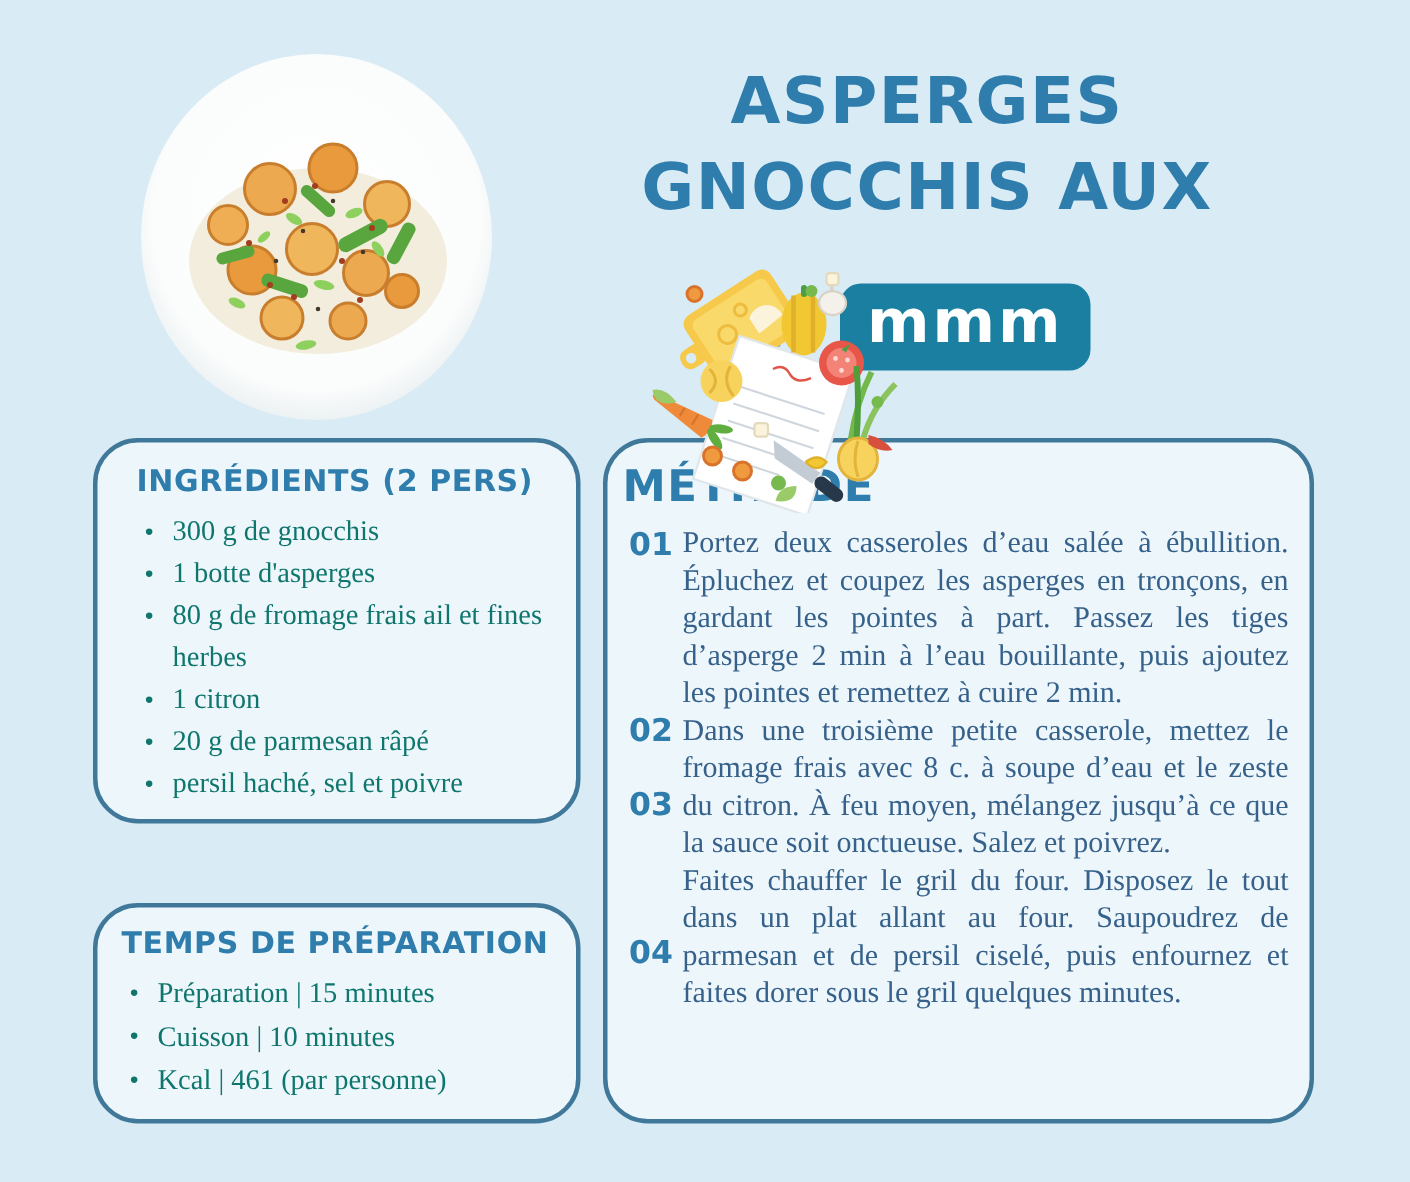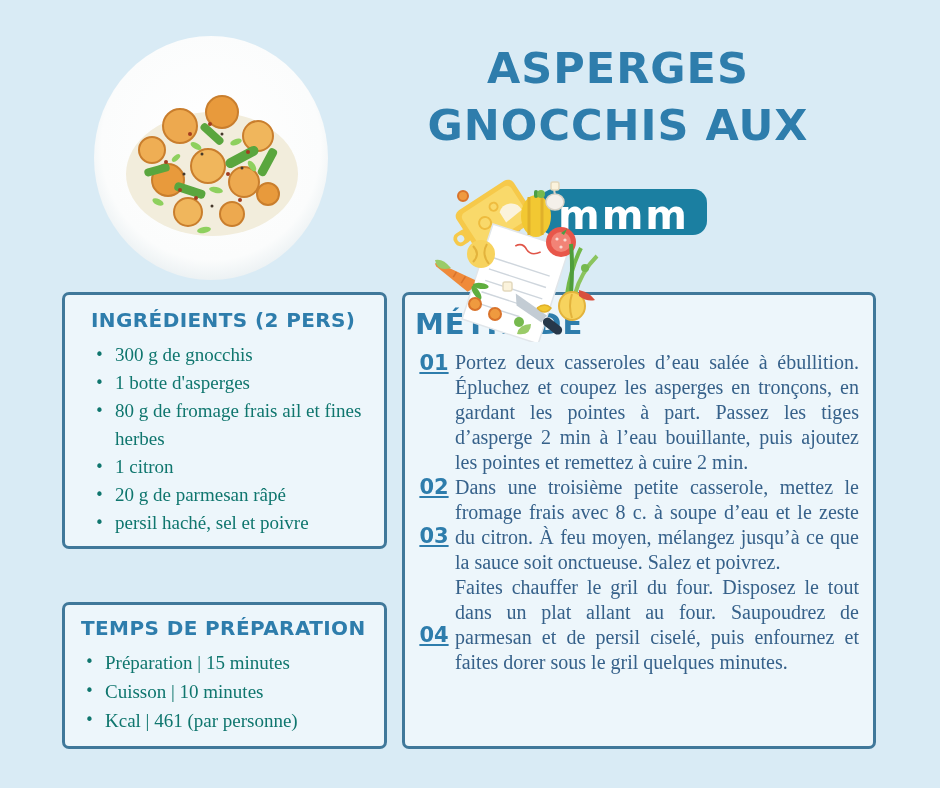--- a/index.html
+++ b/index.html
@@ -11,31 +11,31 @@
   
   #photo{position:absolute;left:92px;top:34px;width:238px;height:248px;}
   
   #page-title{
     position:absolute;left:398px;top:40px;width:440px;text-align:center;
     font-family:"DejaVu Sans", sans-serif;font-weight:bold;
     color:#2e7dac;font-size:43px;line-height:57px;letter-spacing:1px;
   }
   
   #logo{
-    position:absolute;left:540px;top:189px;width:167px;height:46px;
+    position:absolute;left:560px;top:189px;width:167px;height:58px;
     background:#1b7fa1;border-radius:14px;z-index:4;
     color:#ffffff;font-family:"DejaVu Sans", sans-serif;font-weight:bold;
     font-size:40px;letter-spacing:2px;text-align:center;line-height:52px;
   }
   
   #decor{position:absolute;left:433px;top:172px;width:190px;height:170px;z-index:6;}
   
   .panel{
     position:absolute;box-sizing:border-box;
-    background:#edf6fb;border:3px solid #40789a;border-radius:7px;
+    background:#edf6fb;border:3px solid #40789a;border-radius:30px;
   }
   #ingredients-panel{left:62px;top:292px;width:325px;height:257px;padding:13px 18px 0 26px;}
   #prep-panel{left:62px;top:602px;width:325px;height:147px;padding:11px 32px 0 16px;}
   #method-panel{left:402px;top:292px;width:474px;height:457px;padding:10px 14px 0 10px;}
   .panel-title{
     font-family:"DejaVu Sans", sans-serif;font-weight:bold;
     color:#2e7dac;font-size:20px;letter-spacing:0.4px;white-space:nowrap;
   }
   ul.blist{
     list-style:none;margin:9px 0 0 0;padding:0;
@@ -53,21 +53,21 @@
     color:#2e7dac;font-size:29px;letter-spacing:1px;margin-top:2px;
   }
   #method-body{
     position:relative;margin-top:9px;padding-left:40px;
     color:#36618a;font-size:20px;line-height:25px;text-align:justify;
   }
   #method-body p{margin:0;}
   .step-num{
     position:absolute;left:0;width:38px;text-align:center;
     font-family:"DejaVu Sans", sans-serif;font-weight:bold;
-    color:#2e7dac;font-size:21px;line-height:25px;text-decoration:underline;
+    color:#2e7dac;font-size:21px;line-height:25px;
   }
   #num-0{top:1px;} #num-1{top:125px;} #num-2{top:174px;} #num-3{top:273px;}
 </style>
 </head>
 <body>
 
 <div id="photo">
   <svg width="238" height="248" viewBox="0 0 238 248">
     <defs>
       <radialGradient id="plateG" cx="50%" cy="45%" r="60%">

